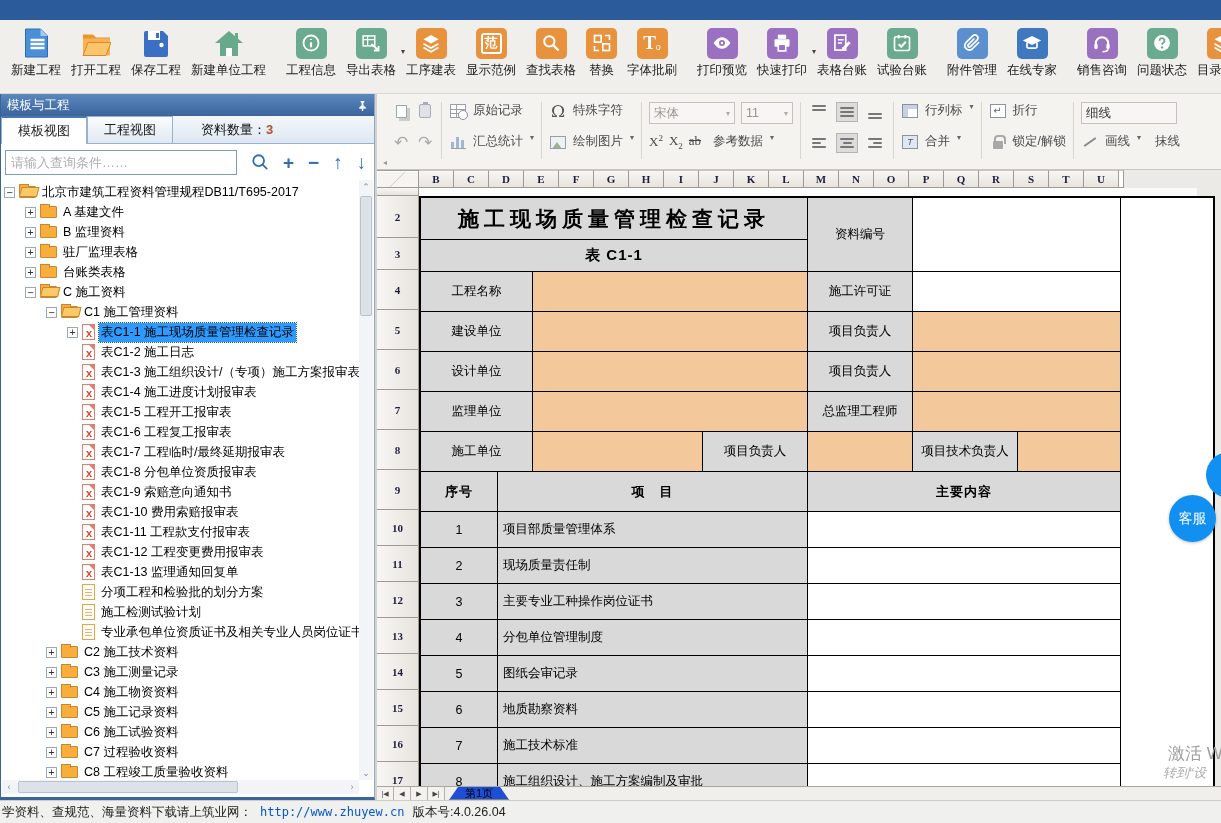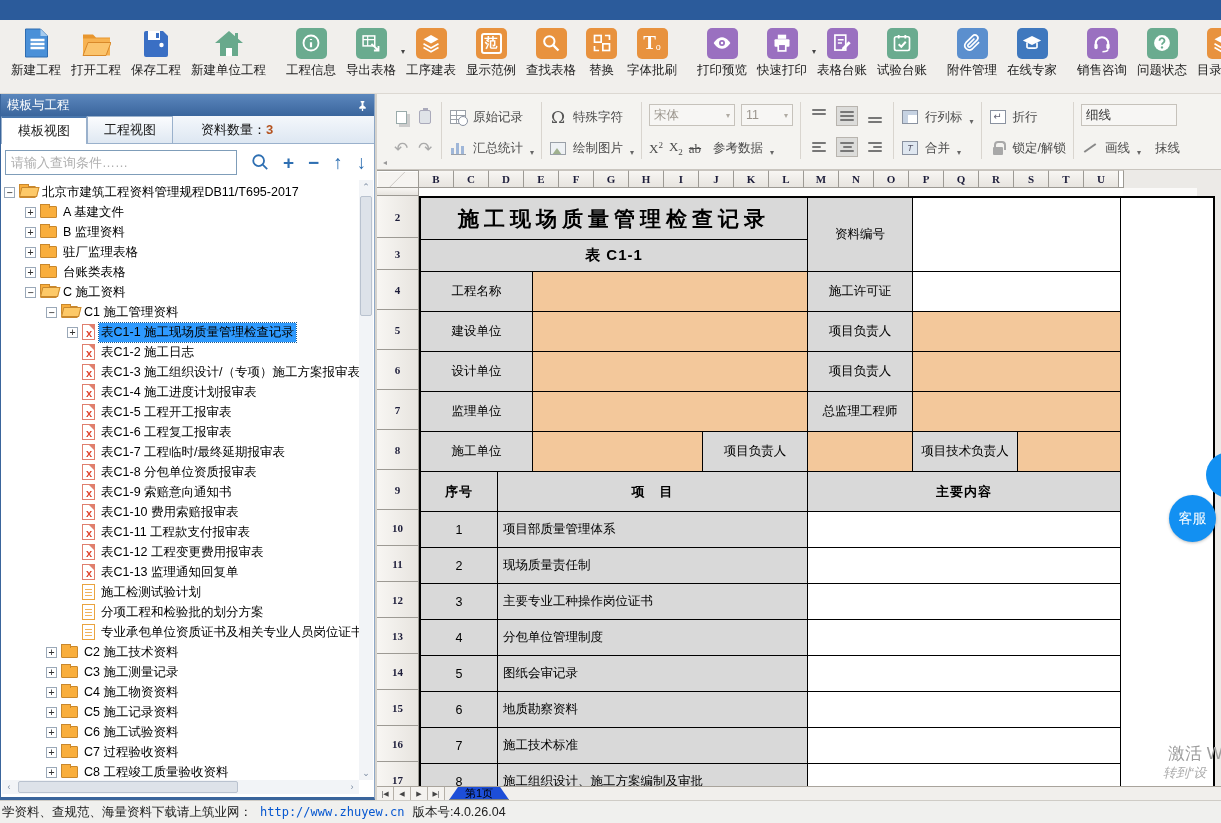--- a/index.html
+++ b/index.html
@@ -58,21 +58,21 @@
   .hsb { position:absolute; left:1px; right:15px; bottom:3px; height:14px; background:#f2f4f7; }
   .hsb .arr { position:absolute; top:0; width:14px; height:14px; color:#7a8aa0; font-size:9px; text-align:center; line-height:14px; }
   .hsb .thumb { position:absolute; top:1px; height:12px; left:16px; width:220px; background:#dde2e9; border:1px solid #b9c2cf; border-radius:2px; }
   .splitter { position:absolute; top:94px; left:375px; width:2px; bottom:23px; background:#d5d2cc; }
 
   
   .main { position:absolute; top:94px; left:377px; right:0; bottom:23px; }
   .ribbon { position:absolute; top:0; left:0; right:0; height:76px; background:#f4f3f0; border-bottom:1px solid #c9c5bf; display:flex; align-items:stretch; padding:6px 0 0 8px; overflow:hidden; }
   .rgroup { display:flex; flex-direction:column; gap:7px; padding:2px 7px 0 7px; }
   .rsep { width:1px; background:#d9d5cf; margin:2px 0 10px 0; }
-  .rrow { height:24px; display:flex; align-items:flex-end; gap:6px; }
+  .rrow { height:24px; display:flex; align-items:flex-start; gap:6px; }
   .rlabel { font-size:12.5px; color:#4a4a4a; white-space:nowrap; }
   .rcaret { font-size:8px; color:#666; margin-left:1px; }
   .ric { width:18px; height:18px; display:flex; align-items:center; justify-content:center; color:#8a9099; }
   .greybtn { color:#aaa; font-size:17px; line-height:1; }
   .ic-copy { width:11px; height:13px; border:1px solid #9aa; background:#fff; box-shadow:3px 3px 0 #ccc; }
   .ic-paste { width:12px; height:14px; border:1px solid #aab; background:#dfe3e8; border-radius:2px; position:relative; }
   .ic-paste::before { content:''; position:absolute; top:-3px; left:3px; width:5px; height:3px; background:#aab; }
   .ic-grid { width:16px; height:14px; border:1px solid #9aa0a8; background:
       linear-gradient(#9aa0a8 0 0) 0 4px/100% 1px no-repeat,
       linear-gradient(#9aa0a8 0 0) 0 8px/100% 1px no-repeat,
@@ -546,27 +546,27 @@
       <div class="titem">
     <span class="tind" style="width: 65px;"></span>
     <span class="texp noexp"></span>
     <span class="tico ti-doc-red"></span>
     <span class="tlabel">表C1-13 监理通知回复单</span>
   </div>
       <div class="titem">
     <span class="tind" style="width: 65px;"></span>
     <span class="texp noexp"></span>
     <span class="tico ti-doc-yellow"></span>
+    <span class="tlabel">分项工程和检验批的划分方案</span>
+  </div>
+      <div class="titem">
+    <span class="tind" style="width: 65px;"></span>
+    <span class="texp noexp"></span>
+    <span class="tico ti-doc-yellow"></span>
     <span class="tlabel">施工检测试验计划</span>
-  </div>
-      <div class="titem">
-    <span class="tind" style="width: 65px;"></span>
-    <span class="texp noexp"></span>
-    <span class="tico ti-doc-yellow"></span>
-    <span class="tlabel">分项工程和检验批的划分方案</span>
   </div>
       <div class="titem">
     <span class="tind" style="width: 65px;"></span>
     <span class="texp noexp"></span>
     <span class="tico ti-doc-yellow"></span>
     <span class="tlabel">专业承包单位资质证书及相关专业人员岗位证书</span>
   </div>
       <div class="titem">
     <span class="tind" style="width: 44px;"></span>
     <span class="texp">+</span>

